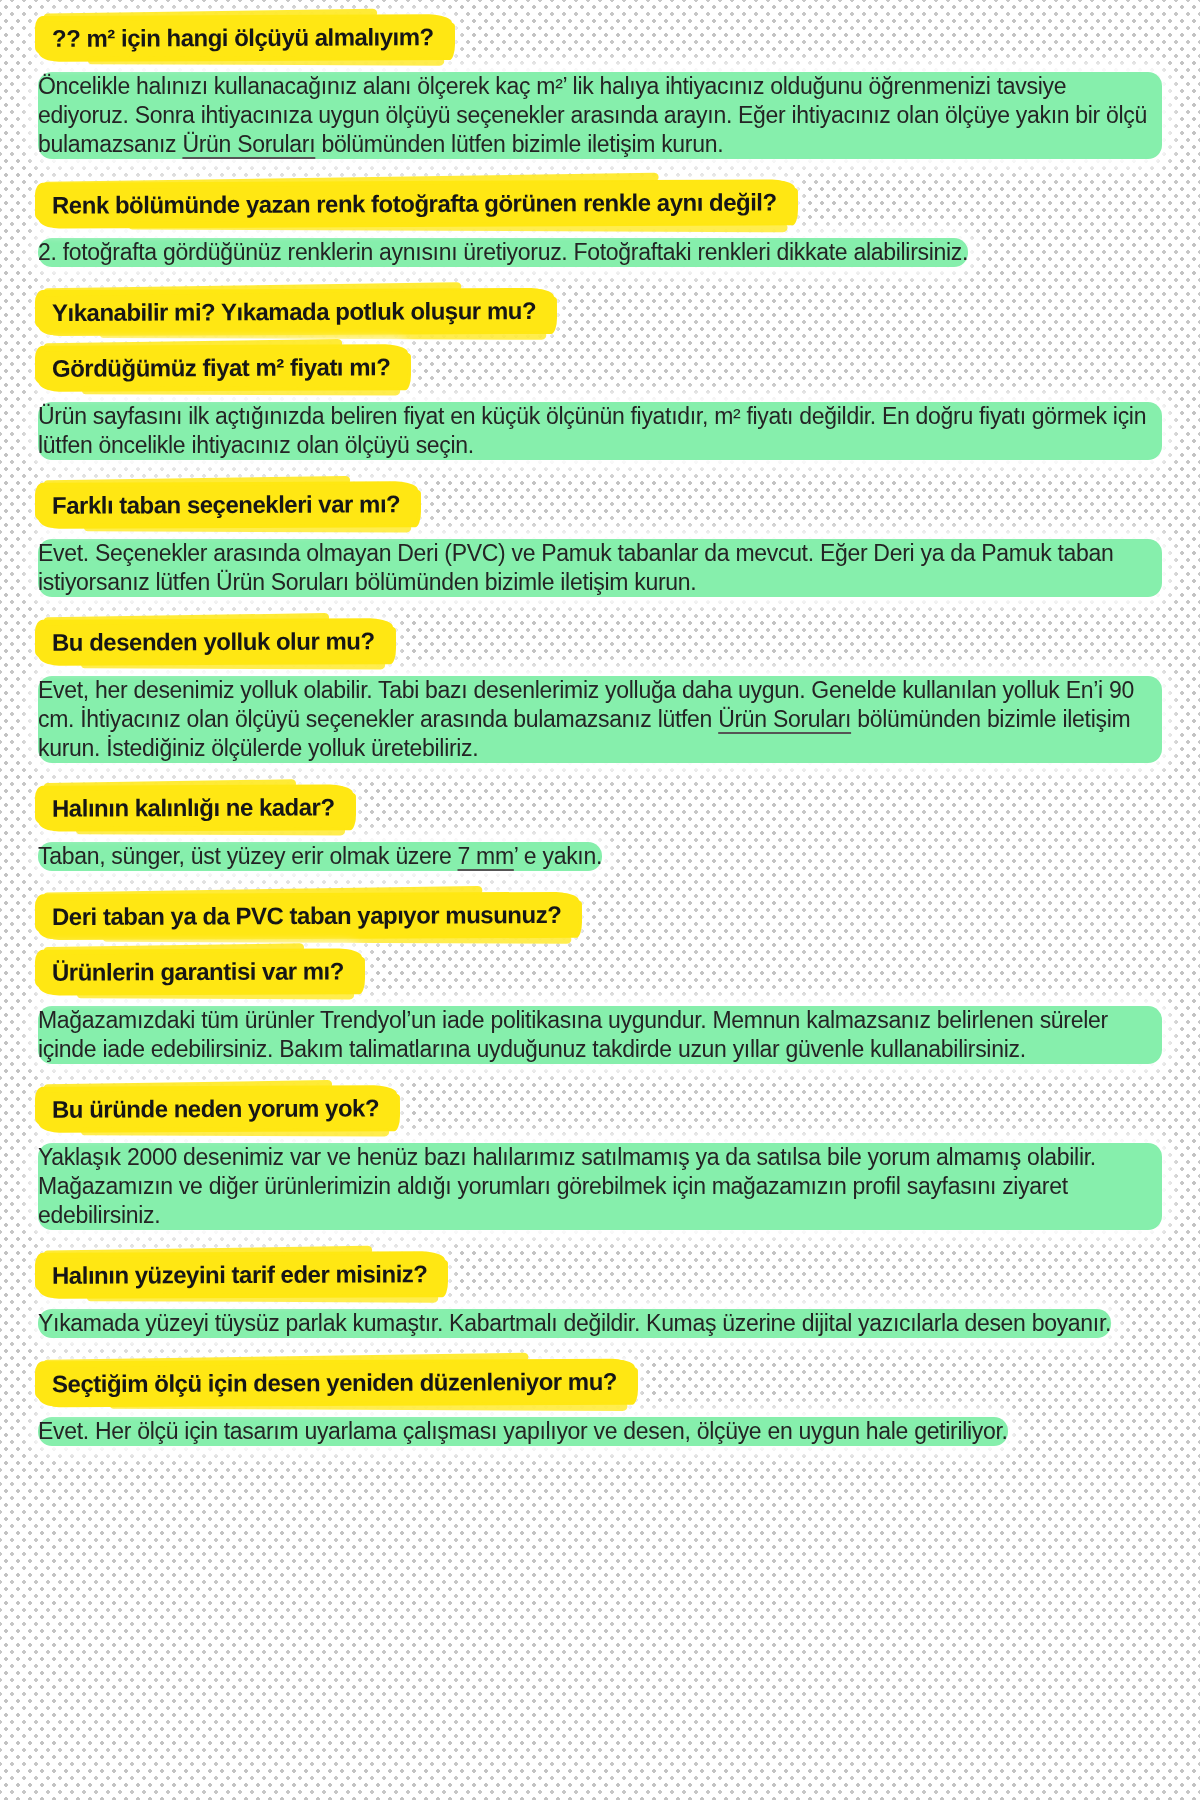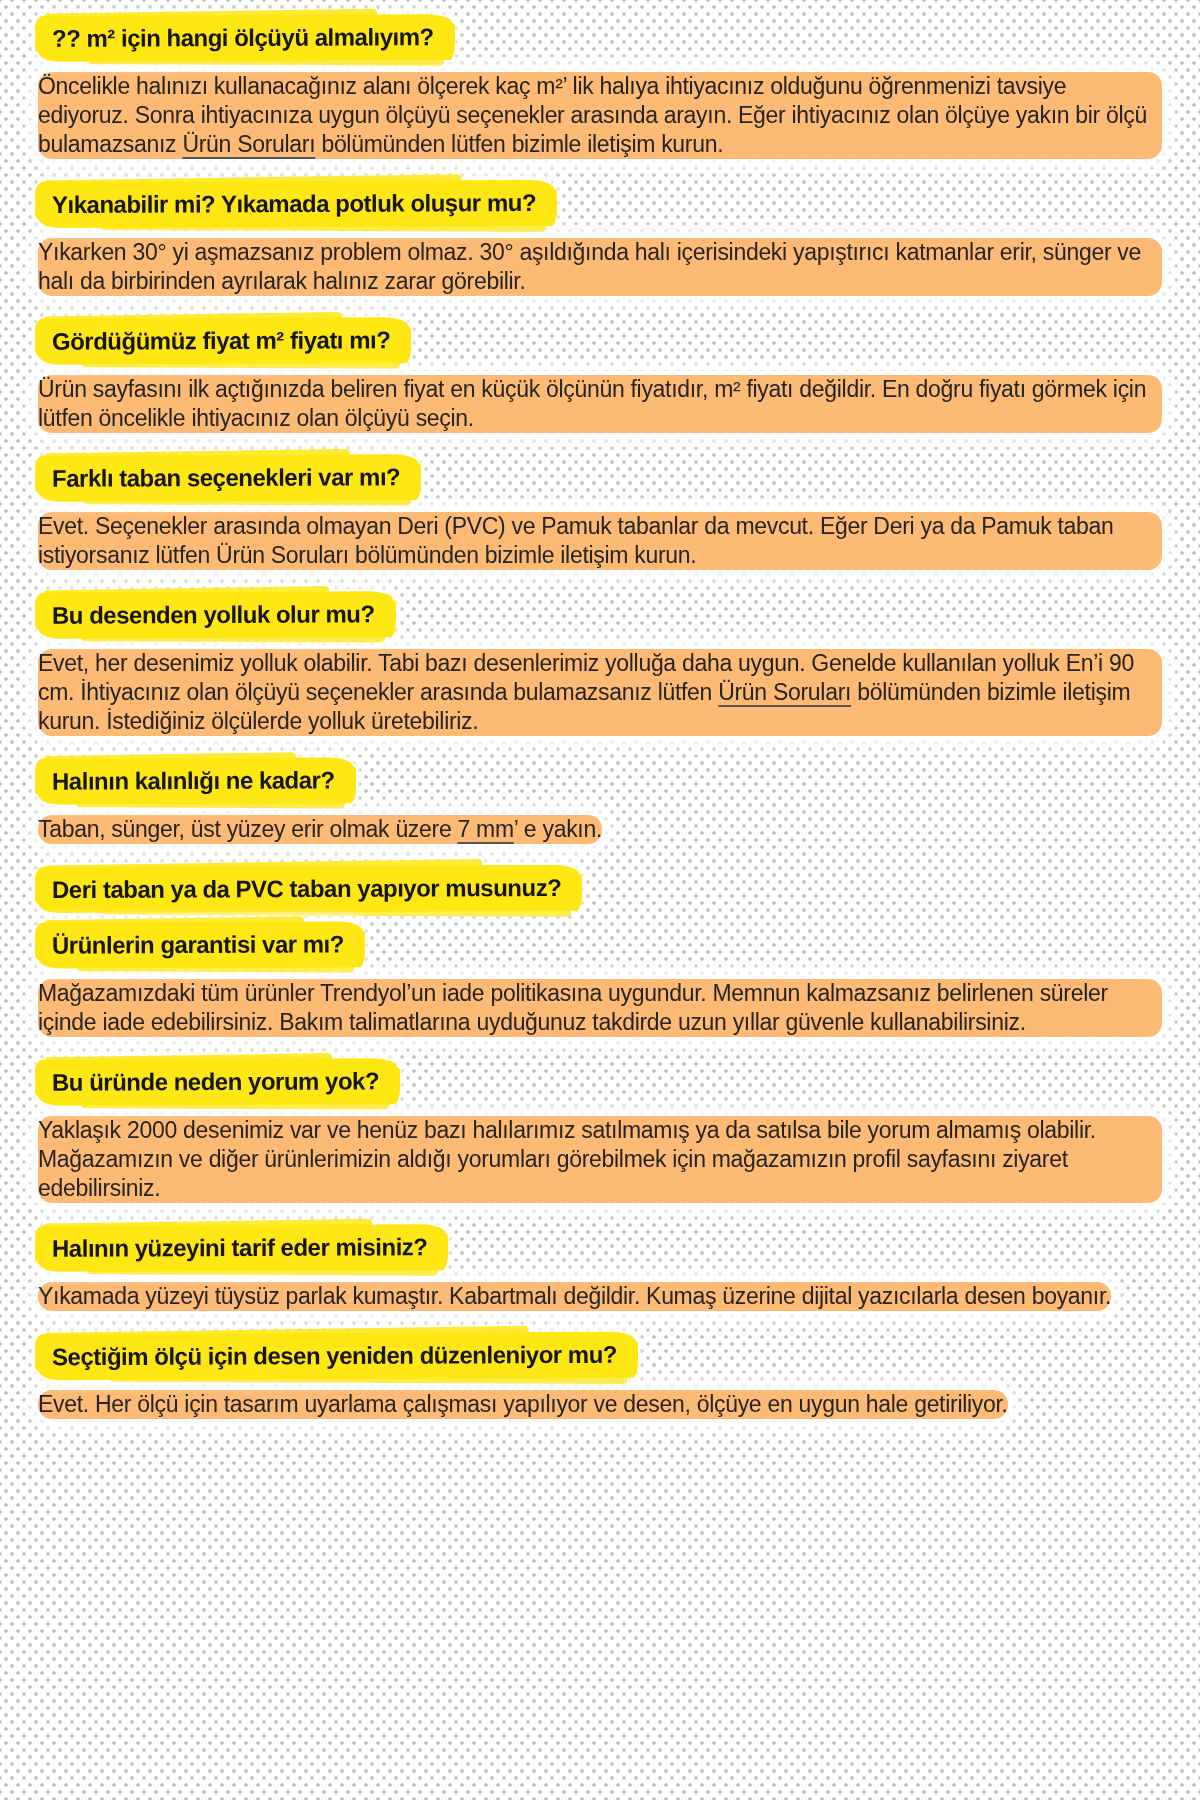--- a/index.html
+++ b/index.html
@@ -59,21 +59,21 @@
     background:#ffe713;
     opacity:.75;
     border-radius:10px 4px 12px 6px;
     transform:skewX(14deg) rotate(0.5deg);
   }
 
   
   .answer{
     width:fit-content;
     max-width:1126px;
-    background:#fdba74;
+    background:#86efac;
     box-shadow:0 0 14px 10px #ffffff;
     border-radius:14px;
     font-size:23px;
     line-height:29px;
     font-weight:500;
     letter-spacing:-0.3px;
     color:#242424;
     margin:0 0 23px 0;
   }
   .answer .u{
@@ -89,23 +89,28 @@
 <div class="page">
   <div>
       <section class="faq-item">
     <div class="q-row">
       <span class="hl">?? m² için hangi ölçüyü almalıyım?</span>
     </div>
     <p class="answer"><span>Öncelikle halınızı kullanacağınız alanı ölçerek kaç m²’ lik halıya ihtiyacınız olduğunu öğrenmenizi tavsiye ediyoruz. Sonra ihtiyacınıza uygun ölçüyü seçenekler arasında arayın. Eğer ihtiyacınız olan ölçüye yakın bir ölçü bulamazsanız </span><span class="u">Ürün Soruları</span><span> bölümünden lütfen bizimle iletişim kurun.</span></p>
   </section>
       <section class="faq-item">
     <div class="q-row">
+      <span class="hl">Renk bölümünde yazan renk fotoğrafta görünen renkle aynı değil?</span>
+    </div>
+    <p class="answer"><span>2. fotoğrafta gördüğünüz renklerin aynısını üretiyoruz. Fotoğraftaki renkleri dikkate alabilirsiniz.</span></p>
+  </section>
+      <section class="faq-item">
+    <div class="q-row">
       <span class="hl">Yıkanabilir mi? Yıkamada potluk oluşur mu?</span>
     </div>
-    <p class="answer"><span>Yıkarken 30° yi aşmazsanız problem olmaz. 30° aşıldığında halı içerisindeki yapıştırıcı katmanlar erir, sünger ve halı da birbirinden ayrılarak halınız zarar görebilir.</span></p>
   </section>
       <section class="faq-item">
     <div class="q-row">
       <span class="hl">Gördüğümüz fiyat m² fiyatı mı?</span>
     </div>
     <p class="answer"><span>Ürün sayfasını ilk açtığınızda beliren fiyat en küçük ölçünün fiyatıdır, m² fiyatı değildir. En doğru fiyatı görmek için lütfen öncelikle ihtiyacınız olan ölçüyü seçin.</span></p>
   </section>
       <section class="faq-item">
     <div class="q-row">
       <span class="hl">Farklı taban seçenekleri var mı?</span>

